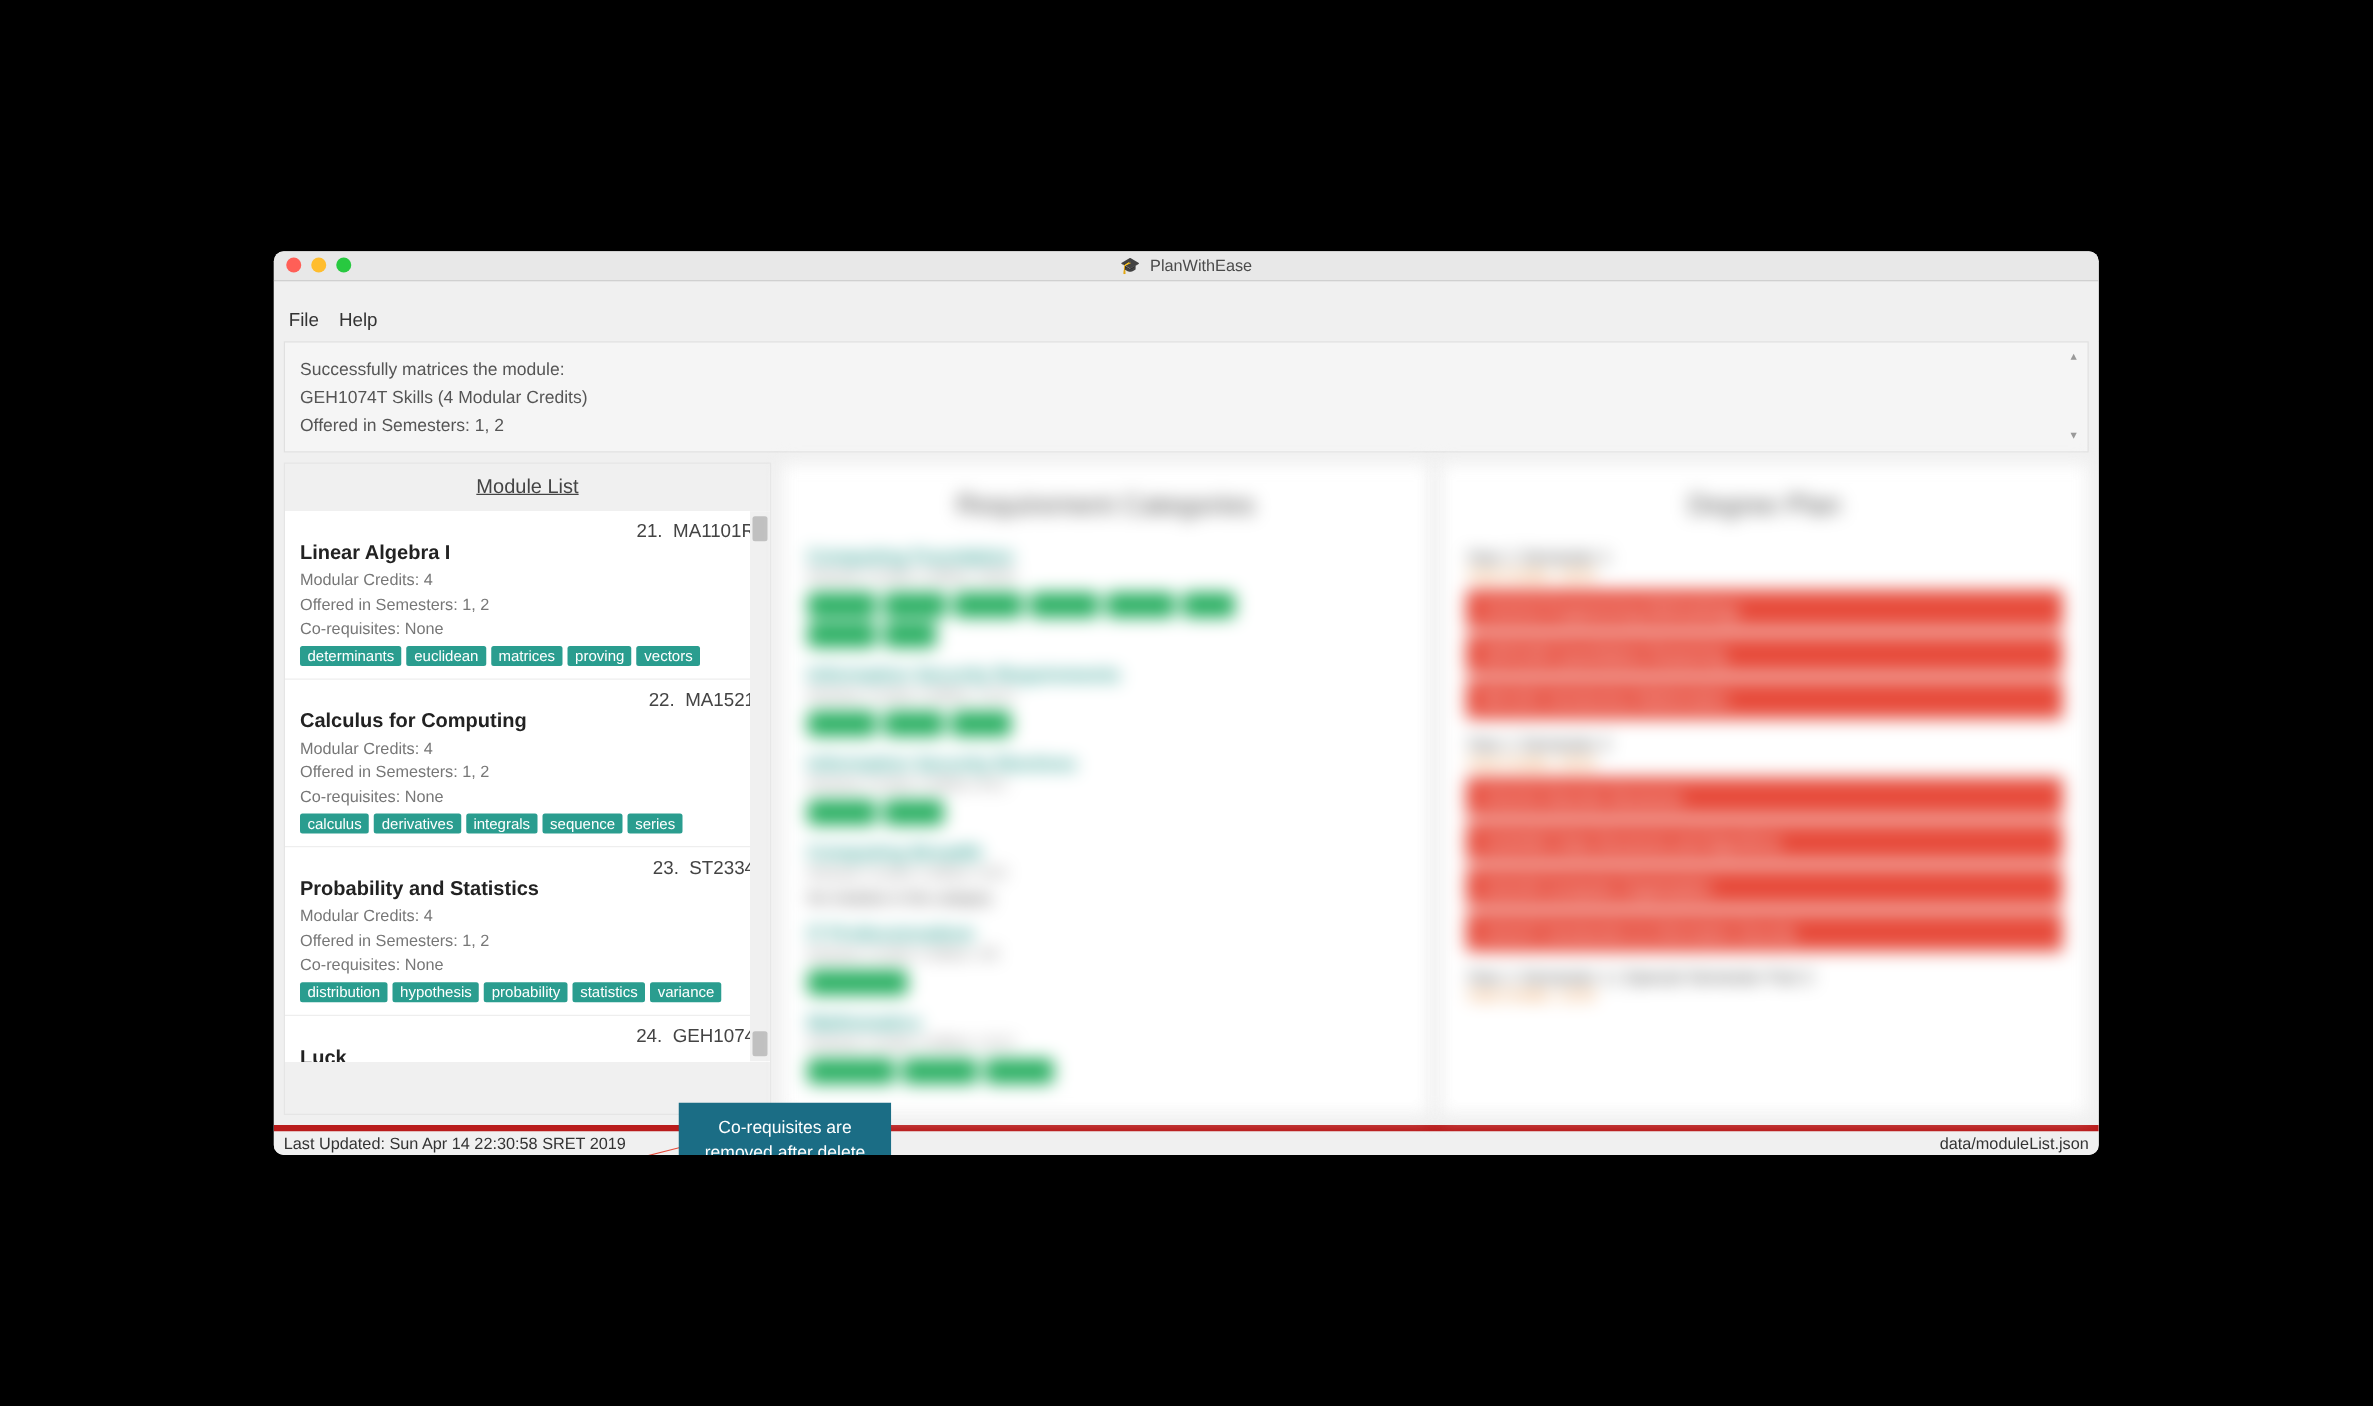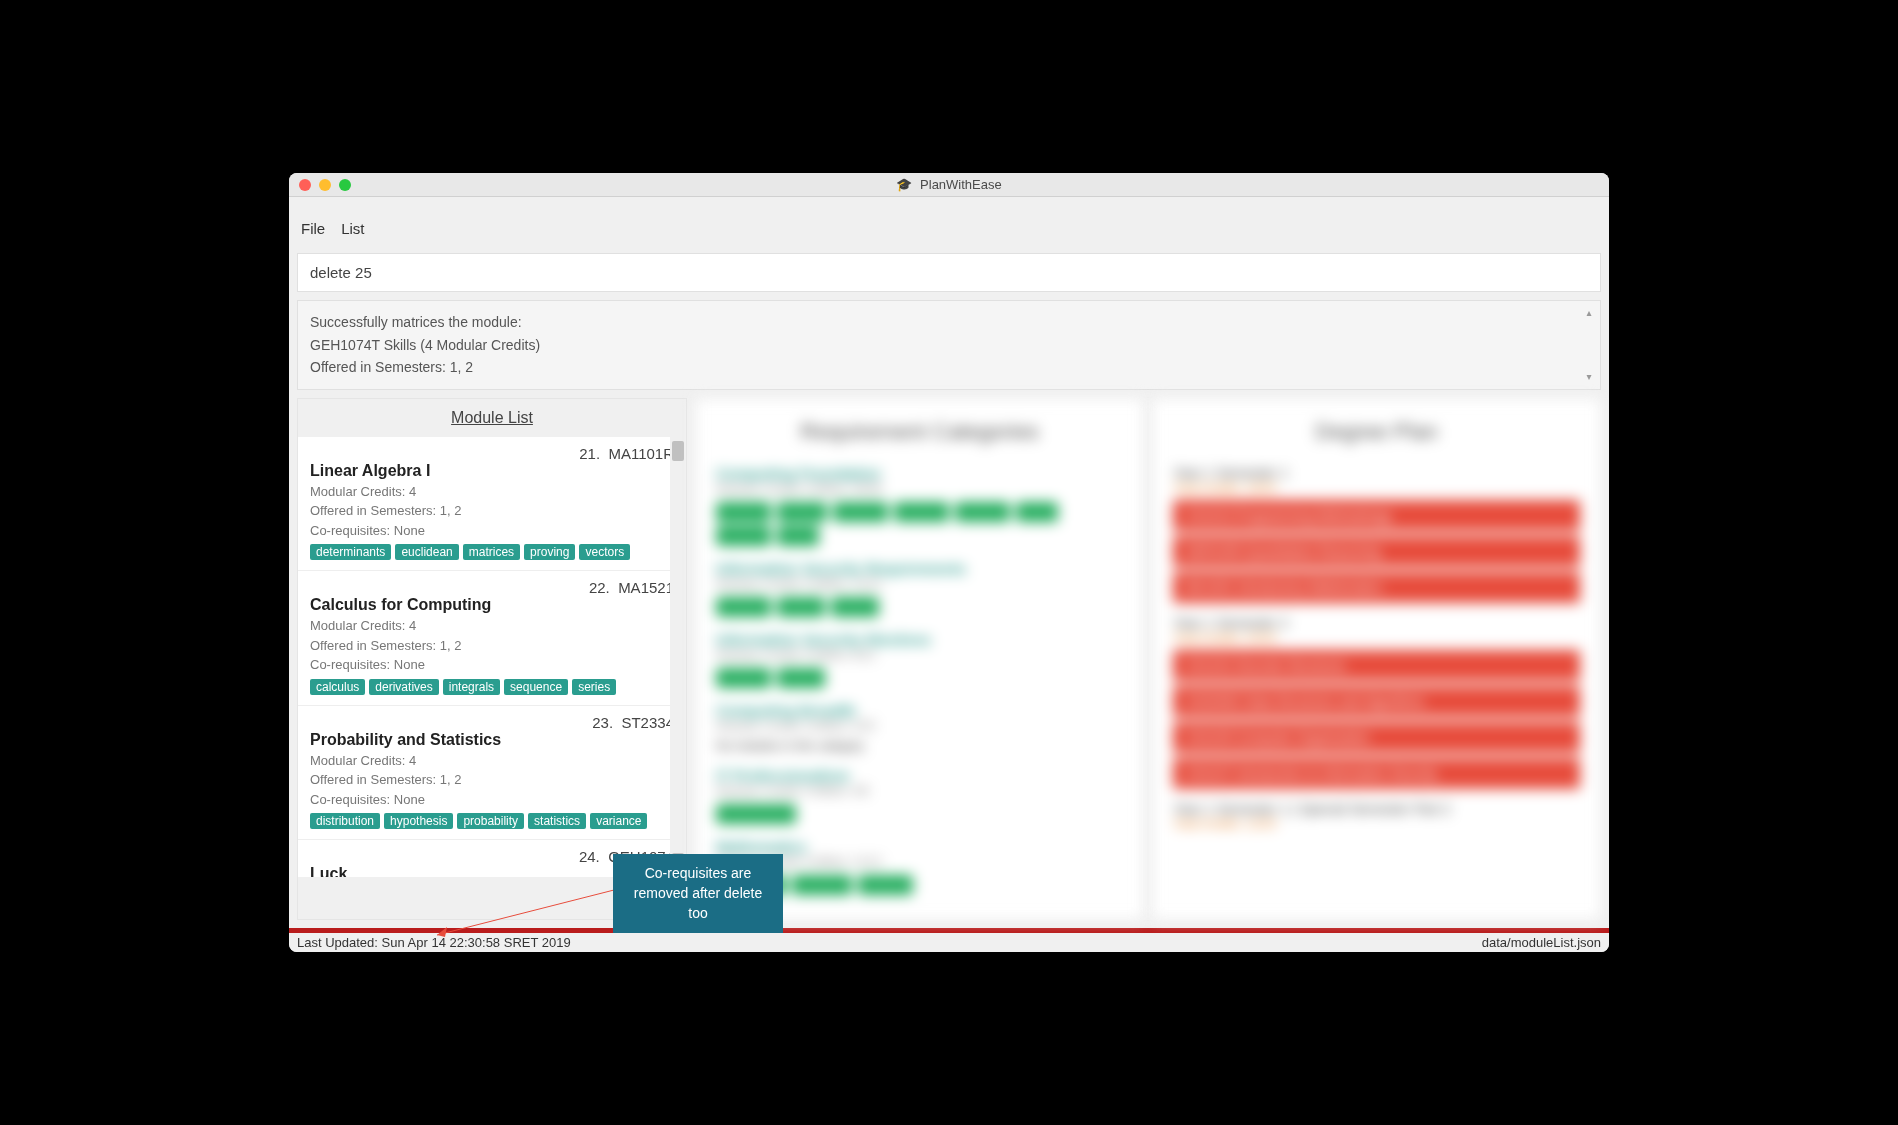--- a/index.html
+++ b/index.html
@@ -11,21 +11,21 @@
     background: #000;
     font-family: -apple-system, BlinkMacSystemFont, "Segoe UI", Arial, sans-serif;
     font-weight: 300;
     display: flex;
     align-items: center;
     justify-content: center;
     min-height: 100vh;
     padding: 20px;
   }
   .window {
-    width: 1320px;
+    width: 1460px;
     background: #f0f0f0;
     border-radius: 8px;
     overflow: hidden;
     box-shadow: 0 20px 60px rgba(0,0,0,0.5);
     position: relative;
   }
   .titlebar {
     background: #e8e8e8;
     height: 24px;
     display: flex;
@@ -281,27 +281,26 @@
       <div class="tl tl-max"></div>
     </div>
     <div class="title">
       <span class="icon">🎓</span>
       <span>PlanWithEase</span>
     </div>
   </div>
 
   <div class="menubar">
     <span>File</span>
-    <span>List</span>
+    <span>Help</span>
   </div>
 
   <div class="content-outer" style="position:relative;">
 
     
-    <input class="command-input" type="text" value="delete 25" style="">
 
     
     <div class="result-box">
       <div>Successfully matrices the module:</div>
       <div>GEH1074T Skills (4 Modular Credits)</div>
       <div>Offered in Semesters: 1, 2</div>
       <div class="scroll-hint">
         <span>▴</span>
         <span>▾</span>
       </div>

